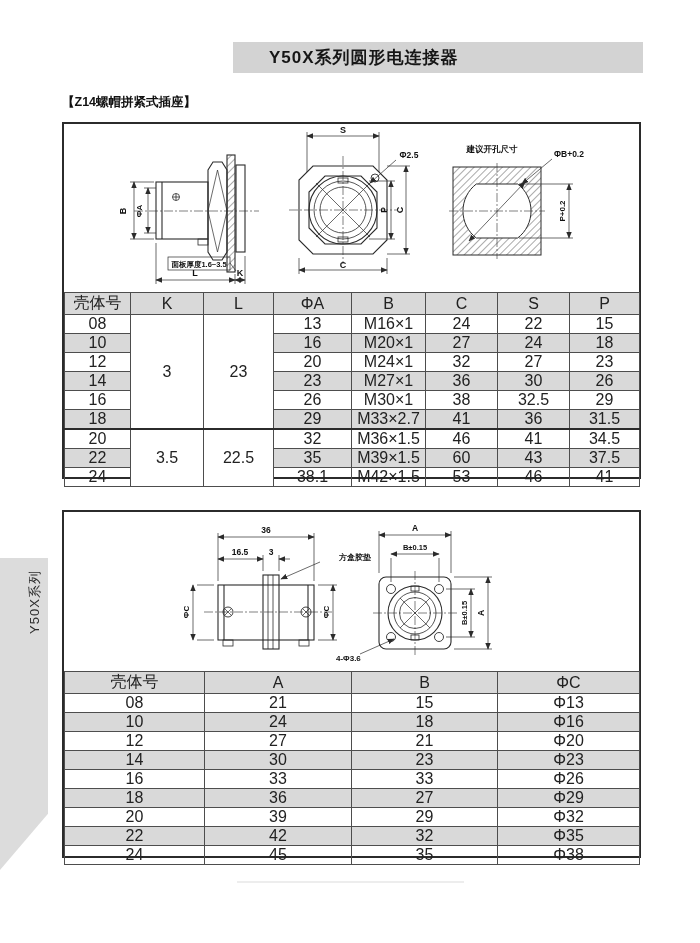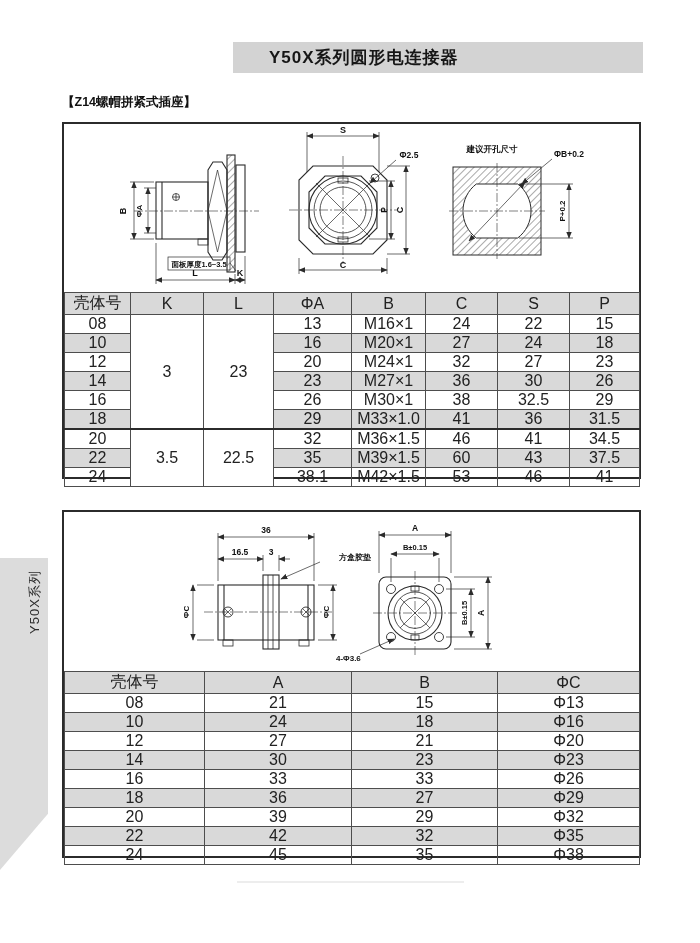--- a/index.html
+++ b/index.html
@@ -215,21 +215,21 @@
           <td>16</td>
           <td>26</td>
           <td>M30×1</td>
           <td>38</td>
           <td>32.5</td>
           <td>29</td>
         </tr>
         <tr class="gray">
           <td>18</td>
           <td>29</td>
-          <td>M33×1.0</td>
+          <td>M33×2.7</td>
           <td>41</td>
           <td>36</td>
           <td>31.5</td>
         </tr>
         <tr class="heavy">
           <td>20</td>
           <td class="merged" rowspan="3">3.5</td>
           <td class="merged" rowspan="3">22.5</td>
           <td>32</td>
           <td>M36×1.5</td>

